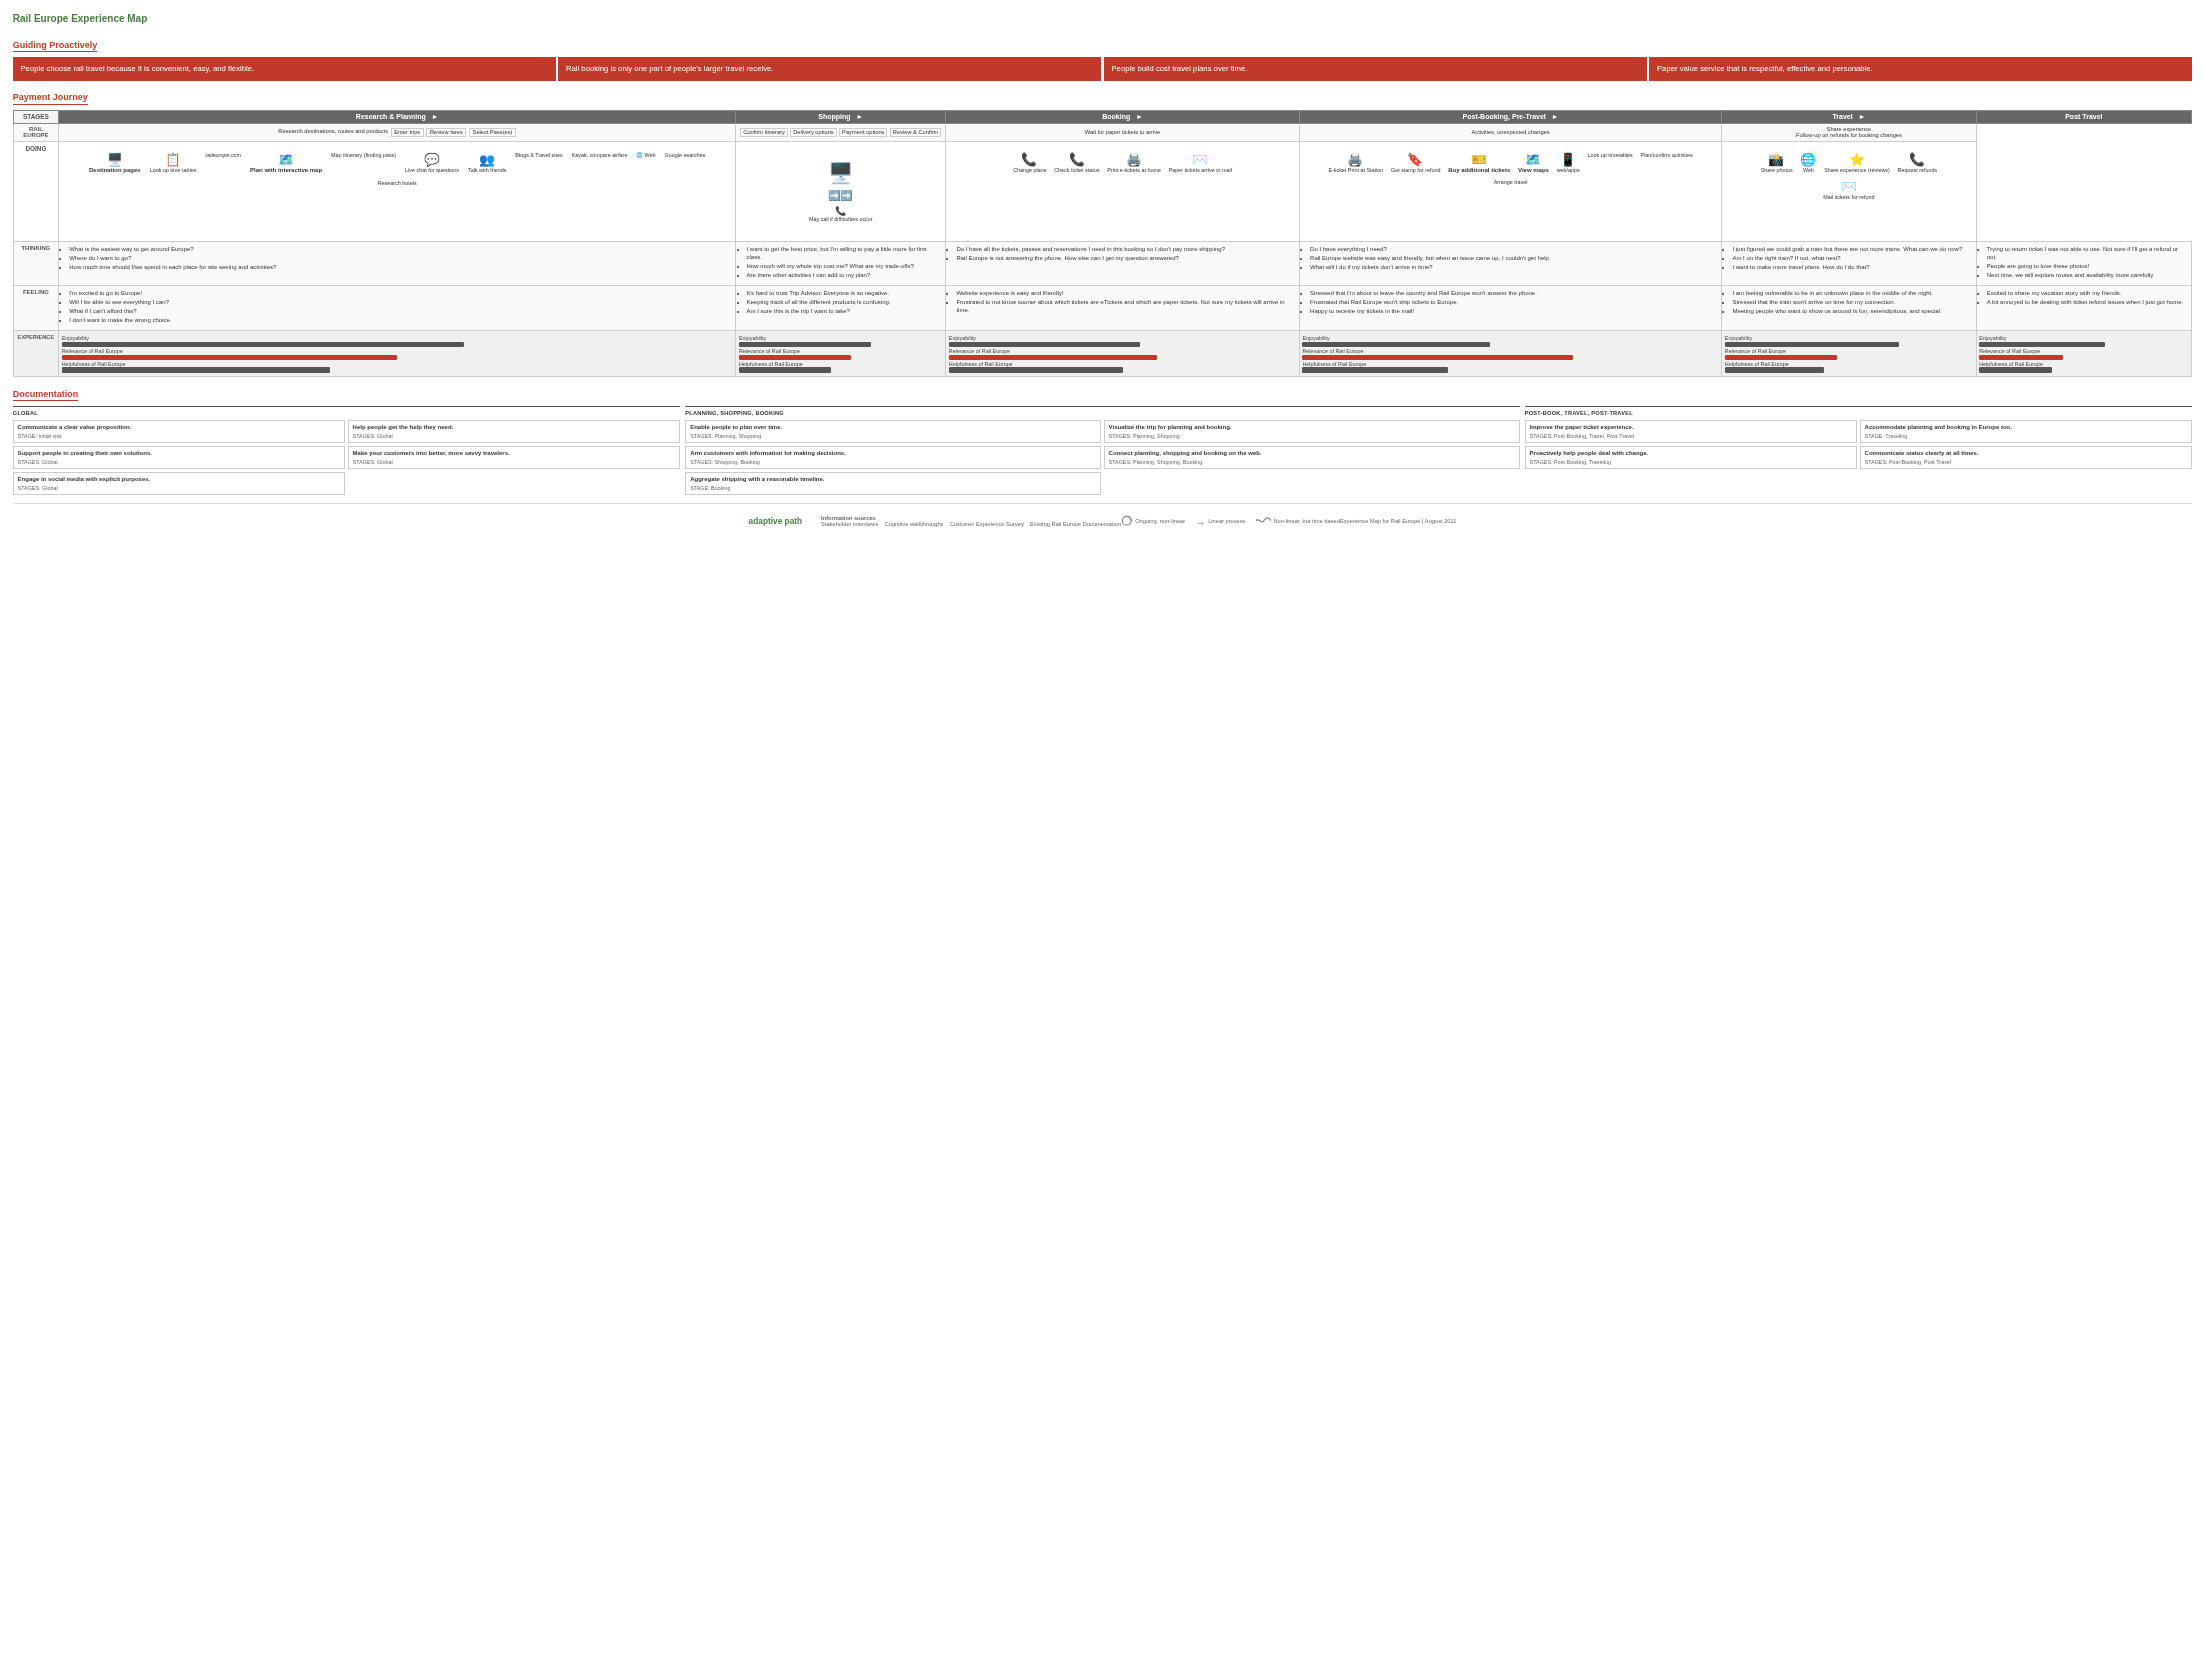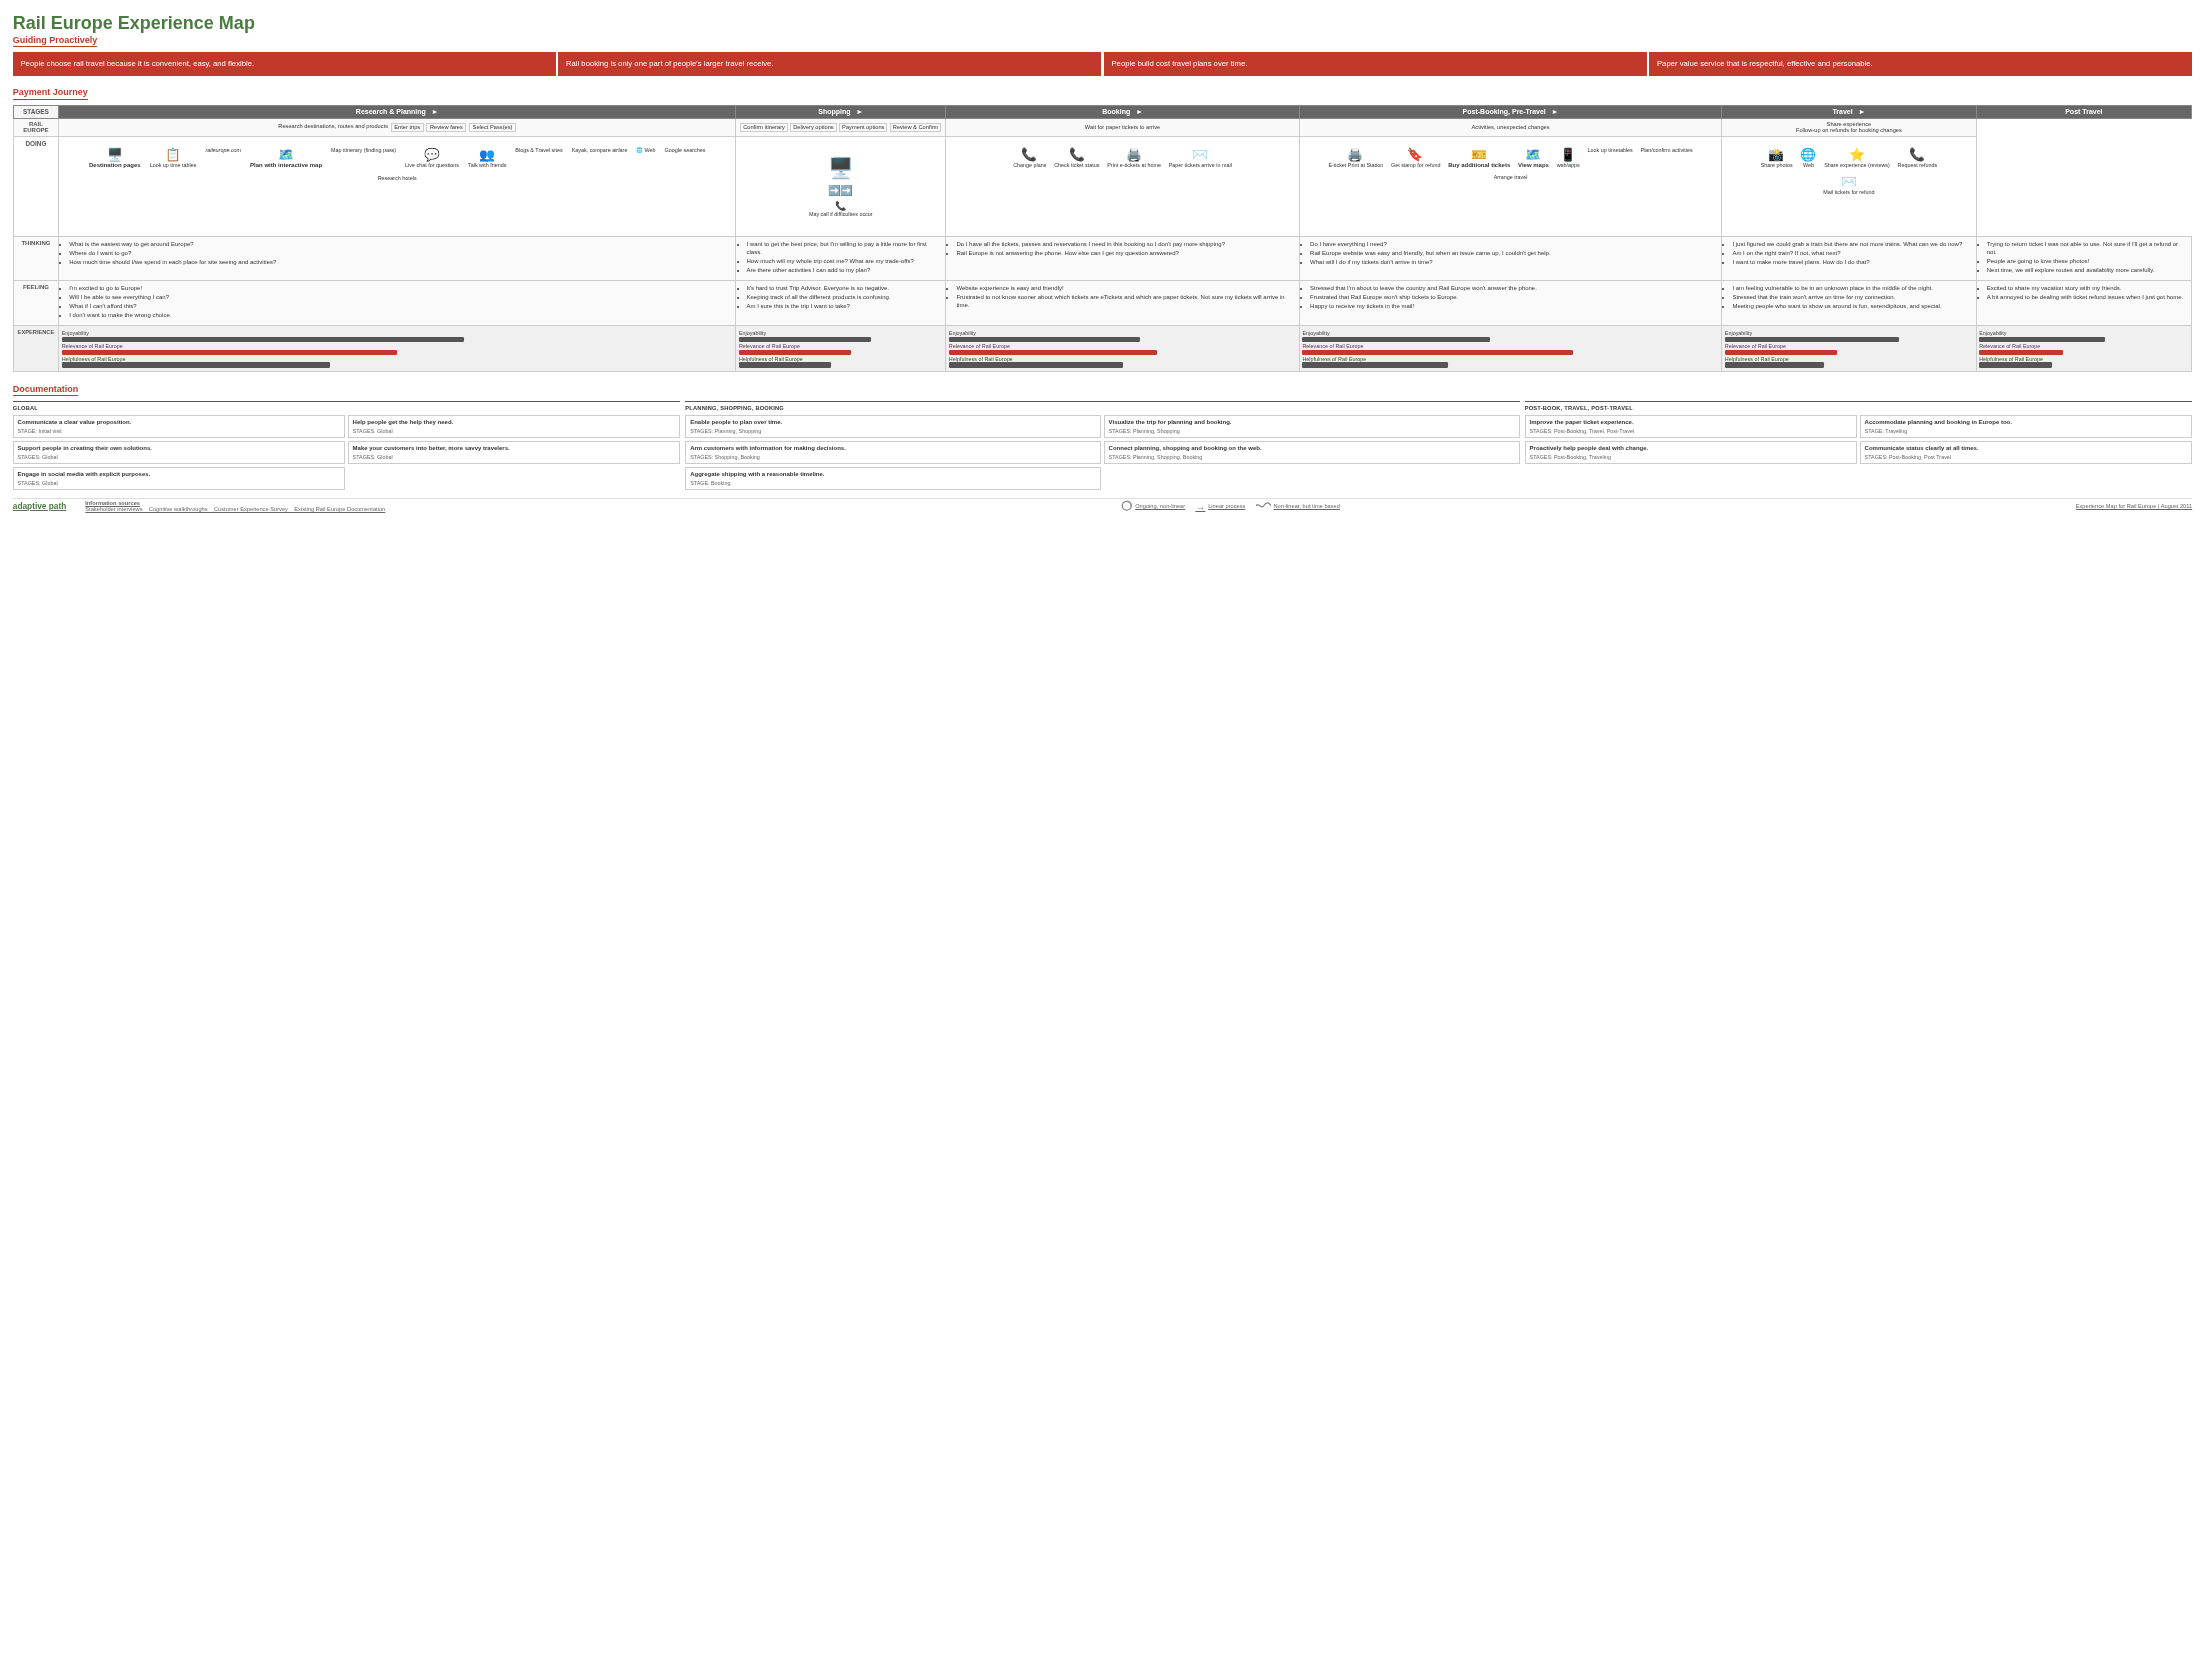--- a/index.html
+++ b/index.html
@@ -4,24 +4,24 @@
   <style>
     * { box-sizing: border-box; margin: 0; padding: 0; }
     body {
       font-family: Arial, Helvetica, sans-serif;
       background: #fff;
       color: #333;
       font-size: 7px;
       padding: 12.8px;
     }
     h1 {
-      font-size: 18px;
+      font-size: 10px;
       font-weight: bold;
       color: #4a7c3f;
-      margin-bottom: 1px;
+      margin-bottom: 16px;
     }
     .section-title {
       font-size: 9px;
       font-weight: bold;
       color: #c0392b;
       margin-bottom: 5.1px;
       border-bottom: 1.3px solid #c0392b;
       padding-bottom: 1.3px;
       display: inline-block;
     }
@@ -203,27 +203,26 @@
       color: #333;
       line-height: 1.3;
     }
     .opp-card-stage {
       color: #666;
       font-size: 5.4px;
     }
     .footer-row {
       display: flex;
       align-items: center;
-      justify-content: space-between;
+      justify-content: center;
       margin-top: 7.7px;
-      padding-top: 1px;
+      padding-top: 11px;
       border-top: 0.6px solid #ddd;
       font-size: 5.7px;
       color: #666;
-      text-decoration: underline;
     }
     .footer-sources {
       font-size: 5.7px;
     }
     .footer-sources-label {
       font-weight: bold;
     }
     .footer-brand {
       font-size: 9px;
       font-weight: bold;

